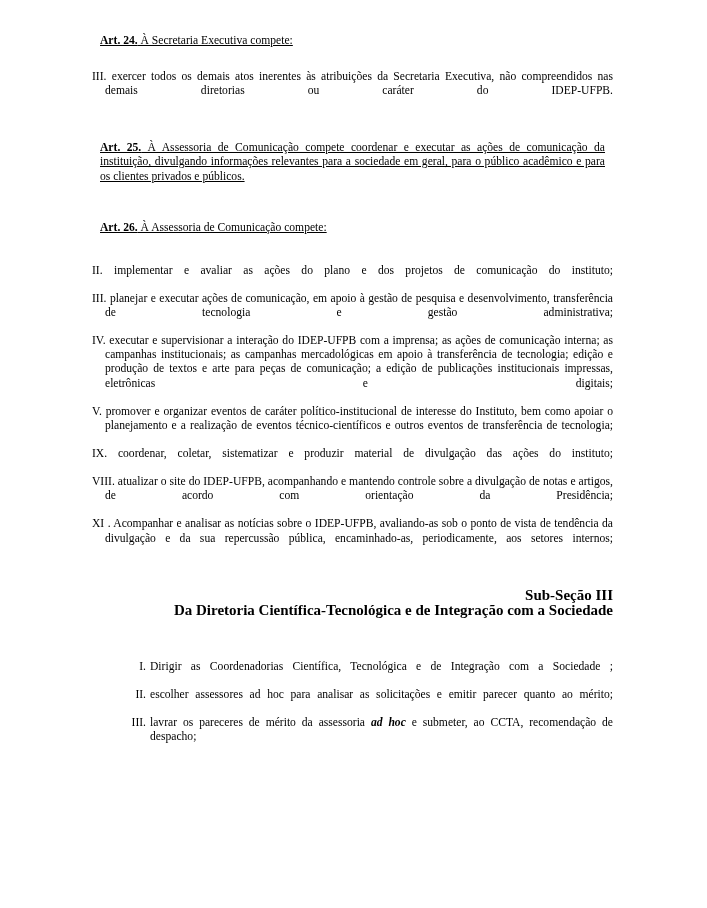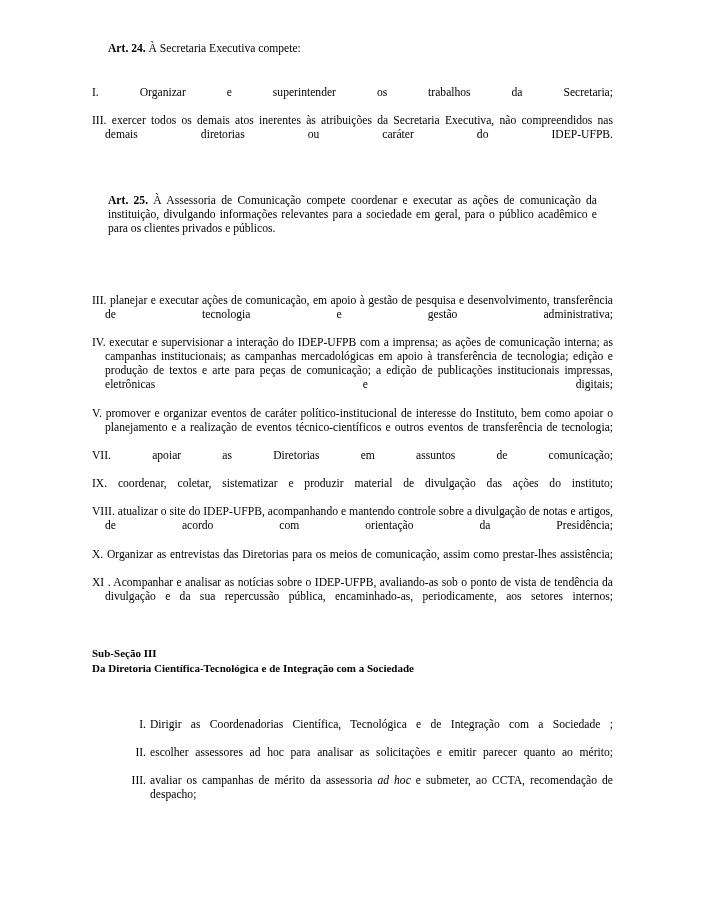--- a/index.html
+++ b/index.html
@@ -23,33 +23,34 @@
     overflow: hidden;
   }
   .block {
     font-size: 11.6px;
     line-height: 14.1px;
     text-align: justify;
     text-justify: inter-word;
     margin: 0;
   }
   .para {
-    margin: 16px;
+    margin: 8px;
+    text-decoration: underline;
   }
   .gap-md { height: 14px; }
   .gap-lg { height: 21px; }
   .gap-xl { height: 28px; }
   b, .bold { font-weight: bold; }
-  .italic { font-style: italic; }
+  .italic { font-style: italic; font-weight: bold; }
 
   
   .heading {
-    text-align: left;
+    text-align: right;
     font-weight: bold;
-    font-size: 11px;
+    font-size: 15px;
     line-height: 15px;
   }
 
   
   .list-a {
     margin: 0;
     padding: 0;
     list-style: none;
   }
   .list-a > li {
@@ -99,41 +100,40 @@
 </head>
 <body>
 
 <div class="page">
 
   <p class="block para"><b class="bold">Art. 24.</b><span> À Secretaria Executiva compete:</span></p>
 
   <div class="gap-md"></div>
 
   <ul class="list-a">
-    <li>I. Organizar e superintender os trabalhos da Secretaria;</li>
     <li>III. exercer todos os demais atos inerentes às atribuições da Secretaria Executiva, não compreendidos nas demais diretorias ou caráter do IDEP-UFPB.</li>
   </ul>
 
   <div class="gap-lg"></div>
 
   <p class="block para"><b class="bold">Art. 25.</b><span> À Assessoria de Comunicação compete coordenar e executar as ações de comunicação da instituição, divulgando informações relevantes para a sociedade em geral, para o público acadêmico e para os clientes privados e públicos.</span></p>
 
   <div class="gap-lg"></div>
 
+  <p class="block para"><b class="bold">Art. 26.</b><span> À Assessoria de Comunicação compete:</span></p>
 
   <div class="gap-lg"></div>
 
   <ul class="list-a">
+    <li>II. implementar e avaliar as ações do plano e dos projetos de comunicação do instituto;</li>
     <li>III. planejar e executar ações de comunicação, em apoio à gestão de pesquisa e desenvolvimento, transferência de tecnologia e gestão administrativa;</li>
     <li>IV. executar e supervisionar a interação do IDEP-UFPB com a imprensa; as ações de comunicação interna; as campanhas institucionais; as campanhas mercadológicas em apoio à transferência de tecnologia; edição e produção de textos e arte para peças de comunicação; a edição de publicações institucionais impressas, eletrônicas e digitais;</li>
     <li>V. promover e organizar eventos de caráter político-institucional de interesse do Instituto, bem como apoiar o planejamento e a realização de eventos técnico-científicos e outros eventos de transferência de tecnologia;</li>
-    <li>VII. apoiar as Diretorias em assuntos de comunicação;</li>
     <li>IX. coordenar, coletar, sistematizar e produzir material de divulgação das ações do instituto;</li>
     <li>VIII. atualizar o site do IDEP-UFPB, acompanhando e mantendo controle sobre a divulgação de notas e artigos, de acordo com orientação da Presidência;</li>
-    <li>X. Organizar as entrevistas das Diretorias para os meios de comunicação, assim como prestar-lhes assistência;</li>
     <li>XI . Acompanhar e analisar as notícias sobre o IDEP-UFPB, avaliando-as sob o ponto de vista de tendência da divulgação e da sua repercussão pública, encaminhado-as, periodicamente, aos setores internos;</li>
   </ul>
 
   <div class="gap-xl"></div>
 
   <div class="heading">
     <div>Sub-Seção III</div>
     <div>Da Diretoria Científica-Tecnológica e de Integração com a Sociedade</div>
   </div>
 
@@ -146,18 +146,18 @@
     <li>
       <span class="marker">I.</span>
       <span class="txt">Dirigir as Coordenadorias Científica, Tecnológica e de Integração com a Sociedade ;</span>
     </li>
     <li>
       <span class="marker">II.</span>
       <span class="txt">escolher assessores ad hoc para analisar as solicitações e emitir parecer quanto ao mérito;</span>
     </li>
     <li>
       <span class="marker">III.</span>
-      <span class="txt"><span>avaliar os campanhas de mérito da assessoria </span><span class="italic">ad hoc</span><span> e submeter, ao CCTA, recomendação de despacho;</span></span>
+      <span class="txt"><span>lavrar os pareceres de mérito da assessoria </span><span class="italic">ad hoc</span><span> e submeter, ao CCTA, recomendação de despacho;</span></span>
     </li>
 
   </ul>
 
 </div>
 
 </body></html>

